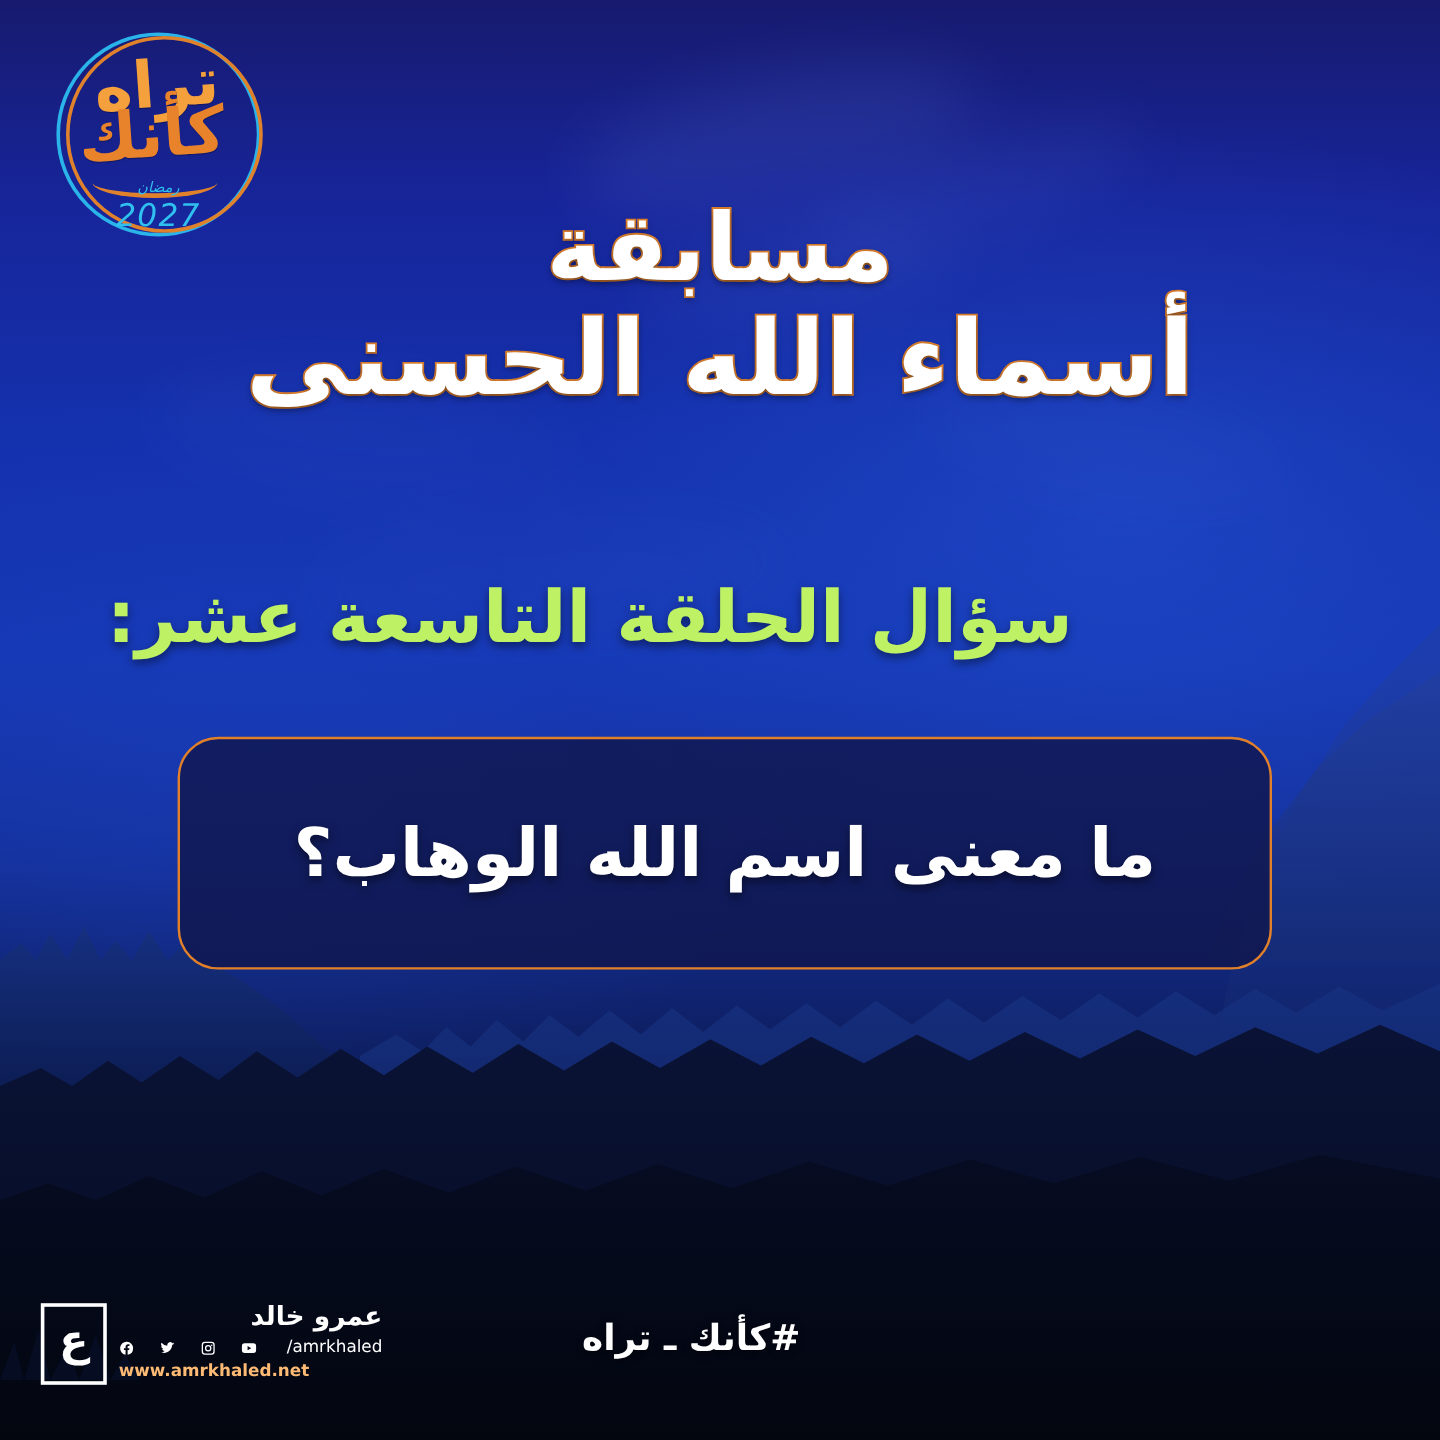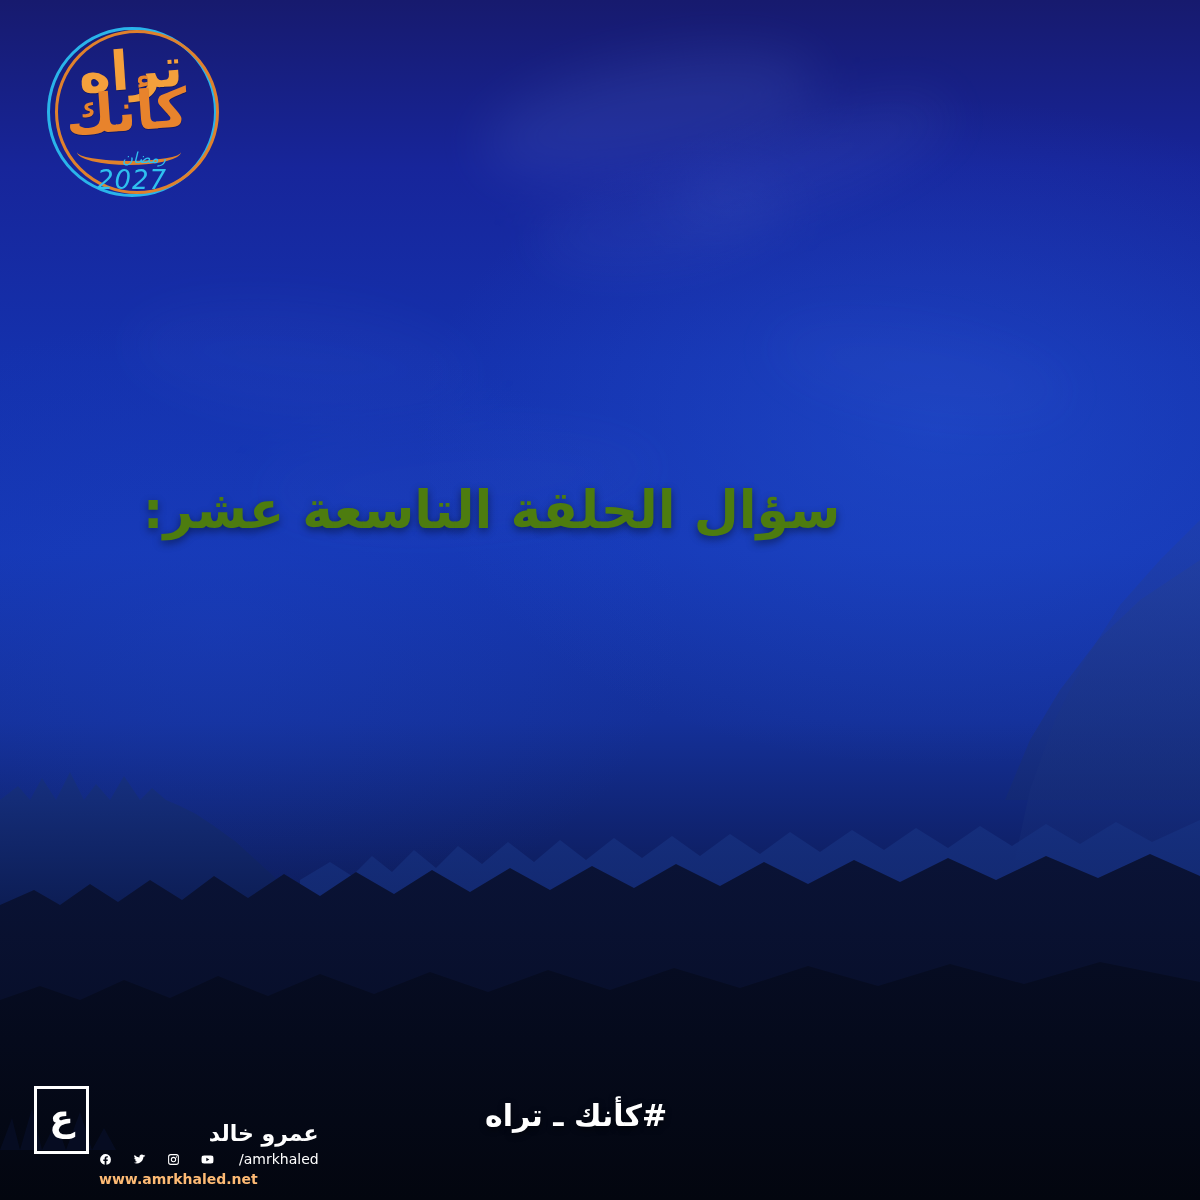--- a/index.html
+++ b/index.html
@@ -101,25 +101,25 @@
   .logo-word .w2 { color: #e8832c; display:block; margin-top: -10px; margin-right: 14px;}
   .logo-swoosh {
     position: absolute;
     left: 30px; top: 112px;
     width: 104px; height: 22px;
     border-bottom: 4px solid #e0812c;
     border-radius: 0 0 60% 60%;
   }
   .logo-ramadan {
     position: absolute;
-    left: 12px; top: 122px;
+    left: 0; top: 122px;
     width: 170px;
     text-align: center;
     color: #2fc0ef;
-    font-size: 15px;
+    font-size: 12px;
     font-style: italic;
   }
   .logo-year {
     position: absolute;
     left: 0; top: 138px;
     width: 170px;
     text-align: center;
     color: #2fc0ef;
     font-size: 26px;
     font-style: italic;
@@ -154,22 +154,22 @@
     letter-spacing: -3px;
   }
 
   
   .episode-line {
     position: absolute;
     left: 0; top: 480px;
     width: 983px;
     text-align: center;
     direction: rtl;
-    color: #4d7c0f;
-    font-size: 52px;
+    color: #bef264;
+    font-size: 60px;
     font-weight: bold;
     letter-spacing: -1px;
     text-shadow: 0 3px 8px rgba(0,0,0,.45);
   }
 
   
   .question-box {
     position: absolute;
     left: 148px; top: 614px;
     width: 912px; height: 194px;
@@ -203,21 +203,20 @@
     align-items: flex-start;
     gap: 10px;
   }
   .fb-text { direction: rtl; text-align: right; }
   .fb-name {
     color: #ffffff;
     font-size: 22px;
     font-weight: bold;
     letter-spacing: 1px;
     line-height: 1.1;
-    margin-top: 36px;
   }
   .fb-social {
     display: flex;
     flex-direction: row;
     align-items: center;
     gap: 21px;
     margin-top: 5px;
     direction: ltr;
   }
   .sic {
@@ -347,23 +346,30 @@
     <div class="ring-orange"></div>
     <div class="logo-word">
       <span class="w1">تراه</span>
       <span class="w2">كأنك</span>
     </div>
     <div class="logo-swoosh"></div>
     <div class="logo-ramadan">رمضان</div>
     <div class="logo-year">2027</div>
   </div>
 
+  <div class="title-block">
+    <div class="title-line1">مسابقة</div>
+    <div class="title-line2">أسماء الله الحسنى</div>
+  </div>
 
   <div class="episode-line">سؤال الحلقة التاسعة عشر:</div>
 
+  <div class="question-box">
+    <div class="question-text">ما معنى اسم الله الوهاب؟</div>
+  </div>
 
   <div class="footer-brand">
     <div class="fb-mark">
       <div class="fb-mark-inner">ع</div>
     </div>
     <div class="fb-text">
       <div class="fb-name">عمرو خالد</div>
       <div class="fb-social">
         <span class="sic">
           <svg viewBox="0 0 24 24">

